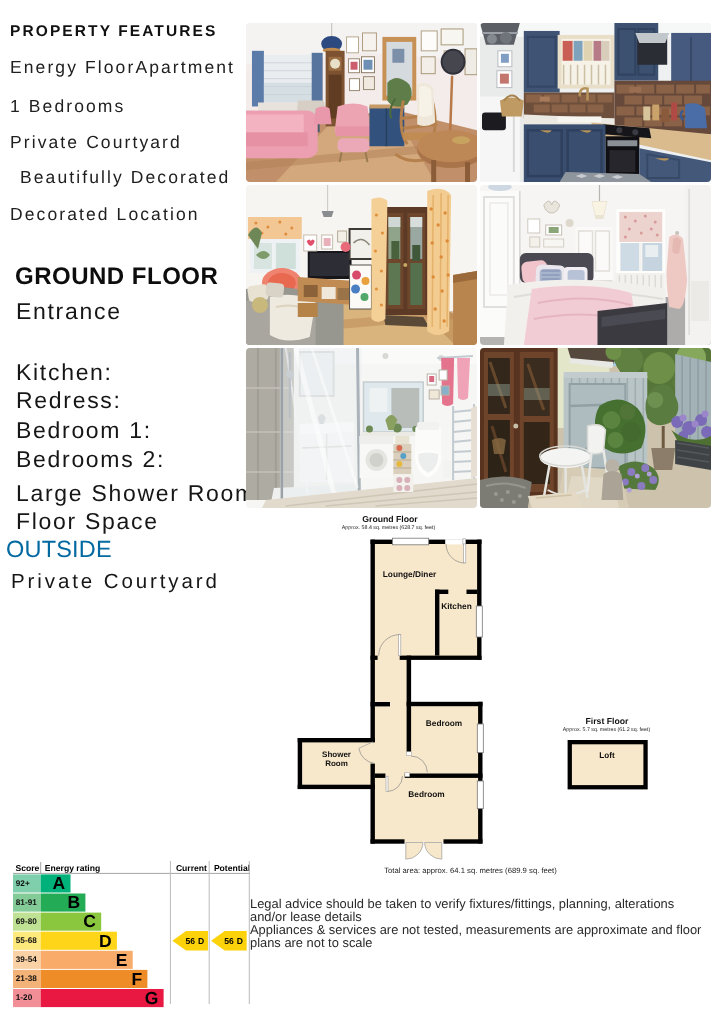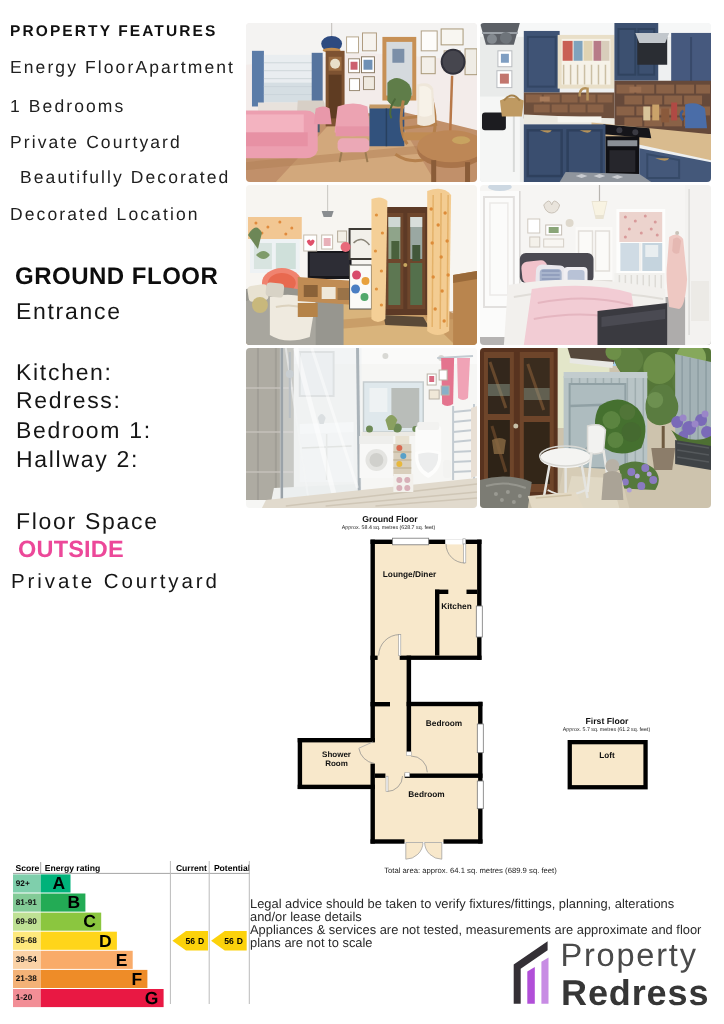--- a/index.html
+++ b/index.html
@@ -32,26 +32,27 @@
 
   <div class="abs gf" style="left:16px;top:298px;">Entrance</div>
 
 
   <div class="abs gf" style="left:16px;top:359px;">Kitchen:</div>
 
   <div class="abs gf" style="left:16px;top:387px;">Redress:</div>
 
   <div class="abs gf" style="left:16px;top:417px;">Bedroom 1:</div>
 
-  <div class="abs gf" style="left:16px;top:446px;">Hallway 2:</div>
-
+  <div class="abs gf" style="left:16px;top:446px;">Bedrooms 2:</div>
+
+  <div class="abs gf" style="left:16px;top:480px;">Large Shower Room</div>
 
   <div class="abs gf" style="left:16px;top:508px;">Floor Space</div>
 
-  <div class="abs" style="left:18px;top:536px;font-size:23.5px;font-weight:bold;letter-spacing:0.2px;color:#ec4899;">OUTSIDE</div>
+  <div class="abs" style="left:6px;top:536px;font-size:23.5px;font-weight:normal;letter-spacing:0.2px;color:#0369a1;">OUTSIDE</div>
 
   <div class="abs gf" style="left:11px;top:569.5px;font-size:20.5px;letter-spacing:2.9px;">Private Courtyard</div>
 
   <div class="abs ph" style="left:246px;top:23px;width:231px;height:159px;">
   <svg width="231" height="159" viewBox="0 0 232 160" preserveAspectRatio="none">
 
     <rect x="0" y="0" width="232" height="160" fill="#f3ecea"></rect>
 
     <path d="M0,0 H232 V38 L120,30 L0,42 Z" fill="#f4f3f2"></path>
 
@@ -955,29 +956,14 @@
     </g>
 
     <g>
       <path d="M211.1,940.8 L224.7,931.1 L246.7,931.1 L246.7,950.5 L224.7,950.5 Z" fill="#fcd20b"></path>
       <text x="224.3" y="944" font-size="8.6" font-weight="bold" fill="#000">56</text>
       <text x="236.7" y="944" font-size="8.6" font-weight="bold" fill="#000">D</text>
     </g>
   </svg>
   </div>
 
-  <div class="abs" style="left:505px;top:935px;width:210px;height:80px;" id="logo">
-  <svg width="210" height="80" viewBox="505 935 210 80">
-
-    <g>
-      <path d="M513.7,964.4 L547.6,941.2 L547.6,950.3 L520.7,968.7 L520.7,1003.8 L513.7,1003.8 Z" fill="#343036"></path>
-      <path d="M527.3,971.5 L534.8,967 L534.8,1003.8 L527.3,1003.8 Z" fill="#b14fd8"></path>
-      <path d="M541.4,961.8 L548.5,957.4 L548.5,1003.8 L541.4,1003.8 Z" fill="#c88ce4"></path>
-    </g>
-
-    <g>
-      <text x="560.5" y="965.5" font-size="32.5" letter-spacing="1.8" fill="#4a4a4a">Property</text>
-      <text x="561" y="1004.6" font-size="36" font-weight="bold" letter-spacing="0.9" fill="#363636">Redress</text>
-    </g>
-  </svg>
-  </div>
 
 </div>
 
 </body></html>

